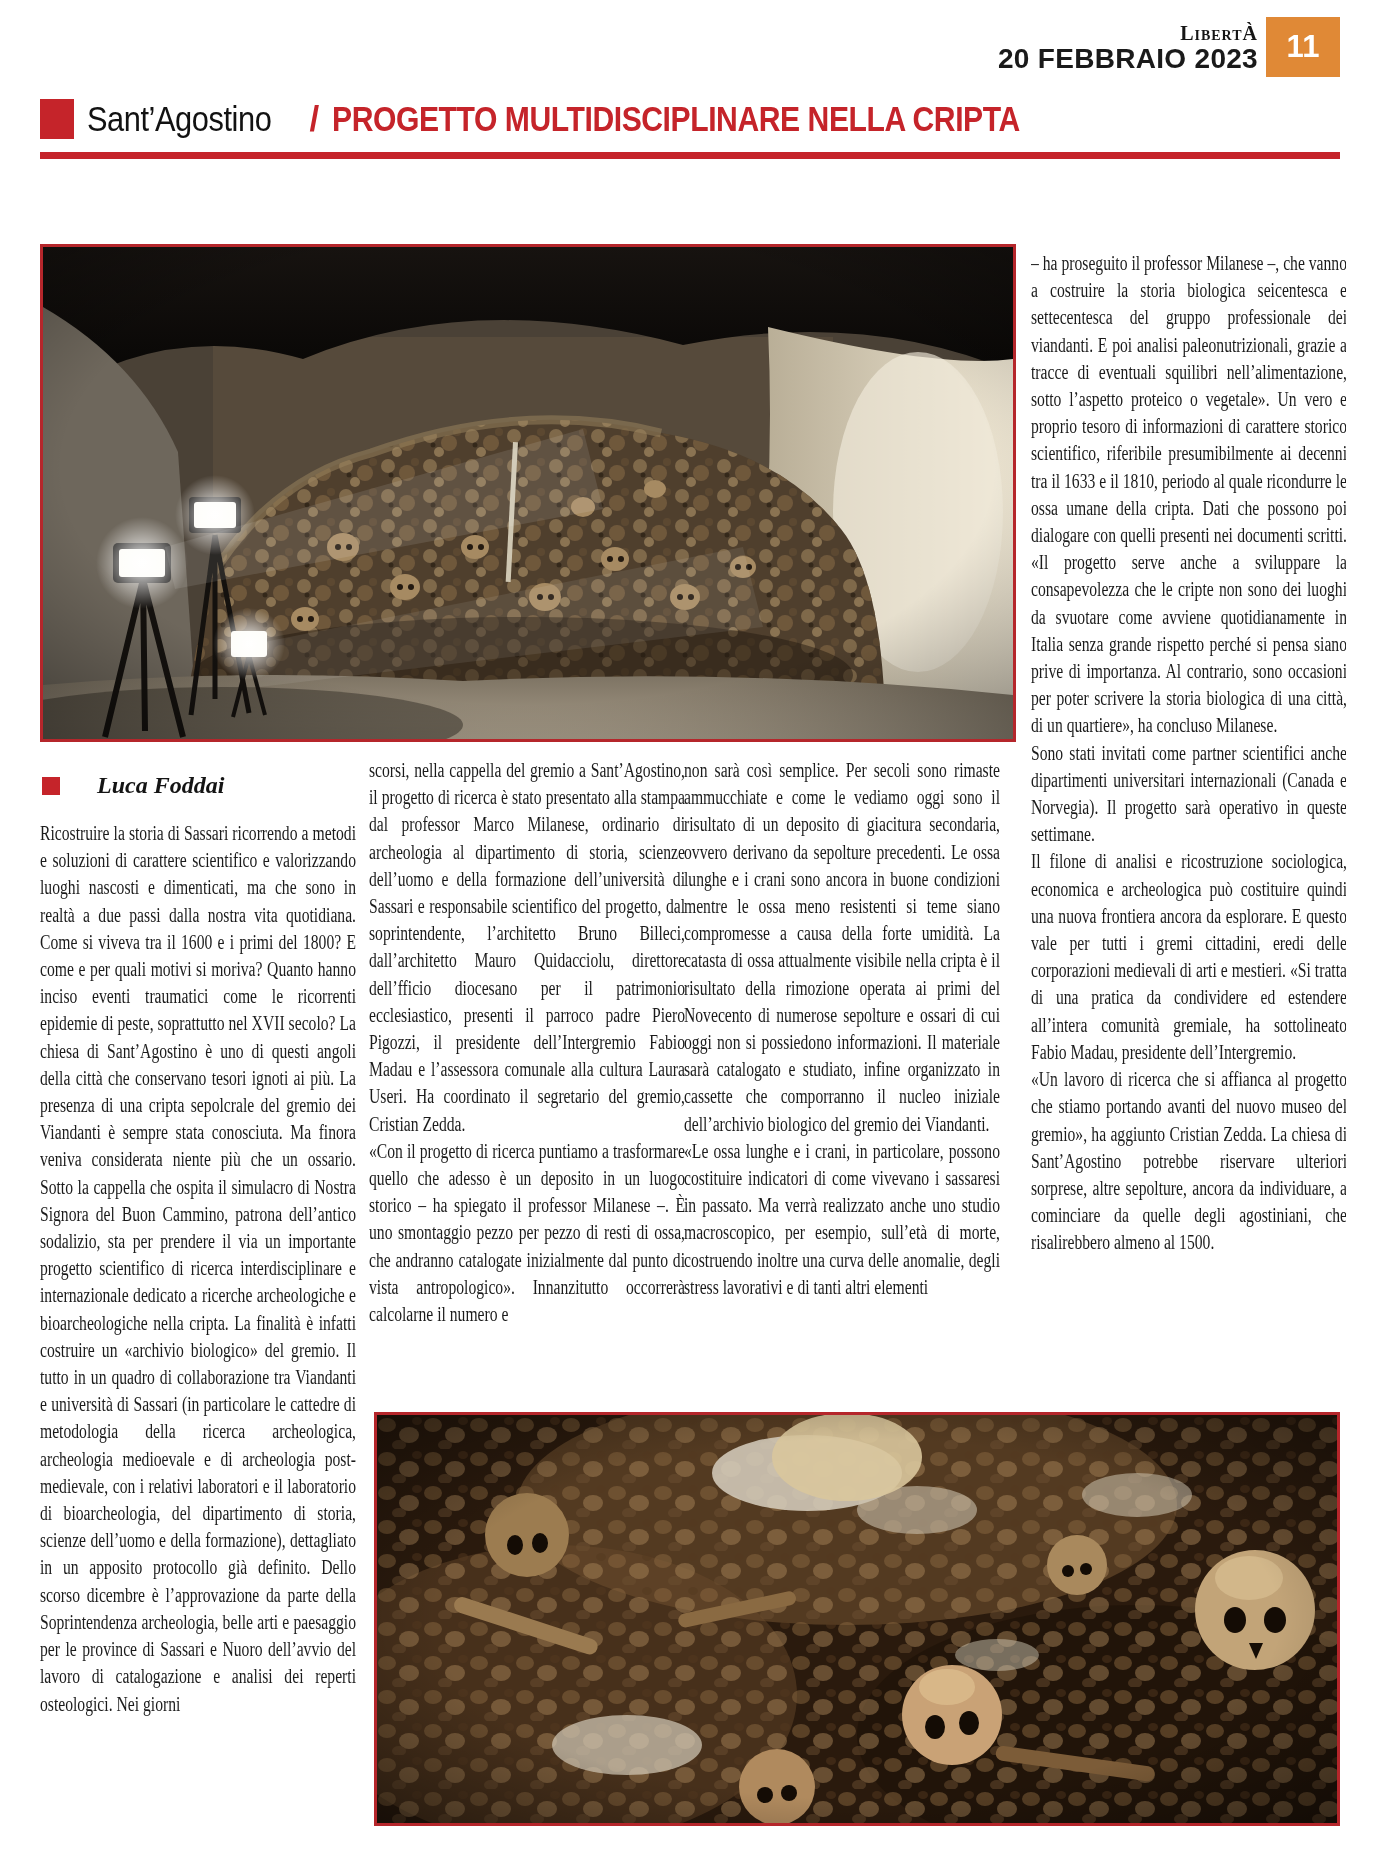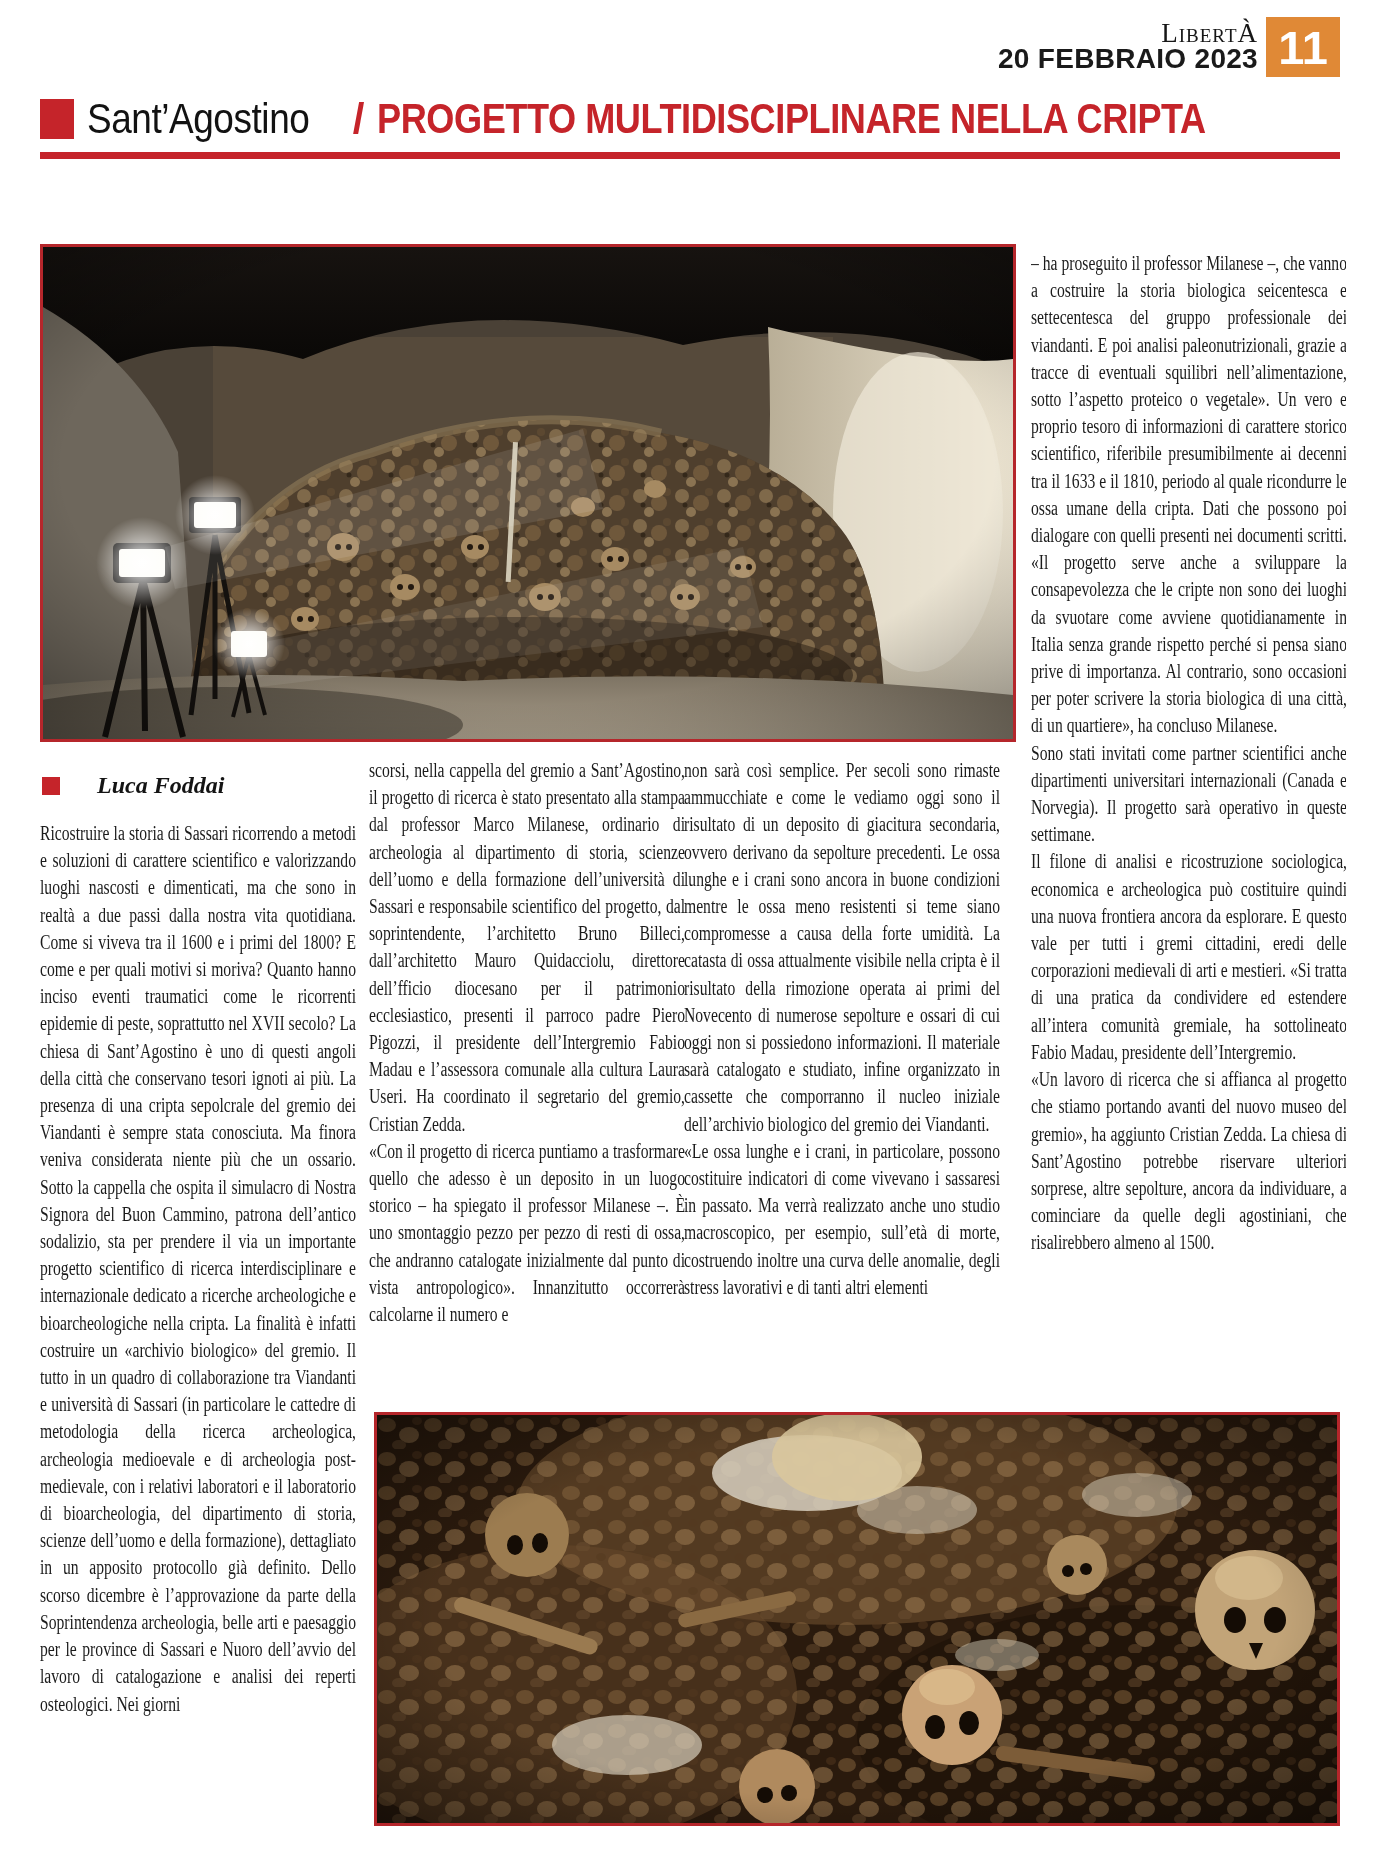--- a/index.html
+++ b/index.html
@@ -1,30 +1,30 @@
 <!DOCTYPE html>
 <html lang="it"><head>
 <meta charset="utf-8">
 <style>
   html,body{margin:0;padding:0;background:#ffffff;}
   #page{position:relative;width:1383px;height:1871px;background:#ffffff;overflow:hidden;
         font-family:"Liberation Serif",serif;color:#1b1b1b;}
   .abs{position:absolute;}
 
   
-  .masthead{font-family:"Liberation Serif",serif;font-weight:normal;font-variant:small-caps;
-            font-size:27px;letter-spacing:1px;color:#161616;text-align:right;line-height:26px;}
+  .masthead{font-family:"Liberation Serif",serif;font-weight:bold;font-variant:small-caps;
+            font-size:20px;letter-spacing:1px;color:#161616;text-align:right;line-height:26px;}
   .edition-date{font-family:"Liberation Sans",sans-serif;font-weight:bold;font-size:28px;
             color:#1a1a1a;text-align:right;letter-spacing:.3px;line-height:26px;}
   .pagebox{background:#e08936;color:#ffffff;font-family:"Liberation Sans",sans-serif;
-            font-weight:bold;font-size:47px;display:flex;align-items:center;justify-content:center;}
+            font-weight:bold;font-size:31px;display:flex;align-items:center;justify-content:center;}
 
   
   .kicker{display:flex;align-items:flex-end;gap:13px;font-family:"Liberation Sans",sans-serif;
-          font-size:42px;line-height:40px;white-space:nowrap;}
+          font-size:35px;line-height:40px;white-space:nowrap;}
   .red-square{background:#c5242a;}
   .k-section{color:#121212;display:inline-block;transform:scaleX(.88);transform-origin:0 100%;letter-spacing:-.5px;}
   .k-sep{color:#c5242a;font-weight:bold;}
   .k-title{color:#c5242a;font-weight:bold;display:inline-block;transform:scaleX(.86);transform-origin:0 100%;letter-spacing:-.5px;}
 
   .rule{background:#c5242a;}
 
   .headline{font-family:"Liberation Serif",serif;font-weight:bold;font-size:61px;line-height:64px;
             color:#0f0f0f;white-space:nowrap;letter-spacing:-1px;
             transform:scaleX(.74);transform-origin:0 0;}

